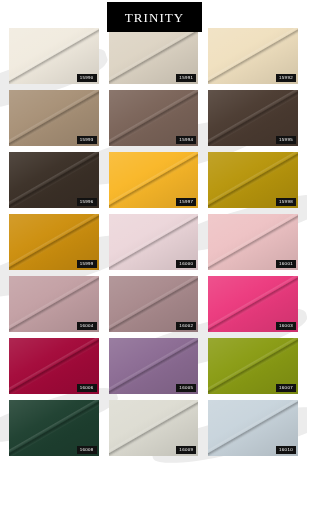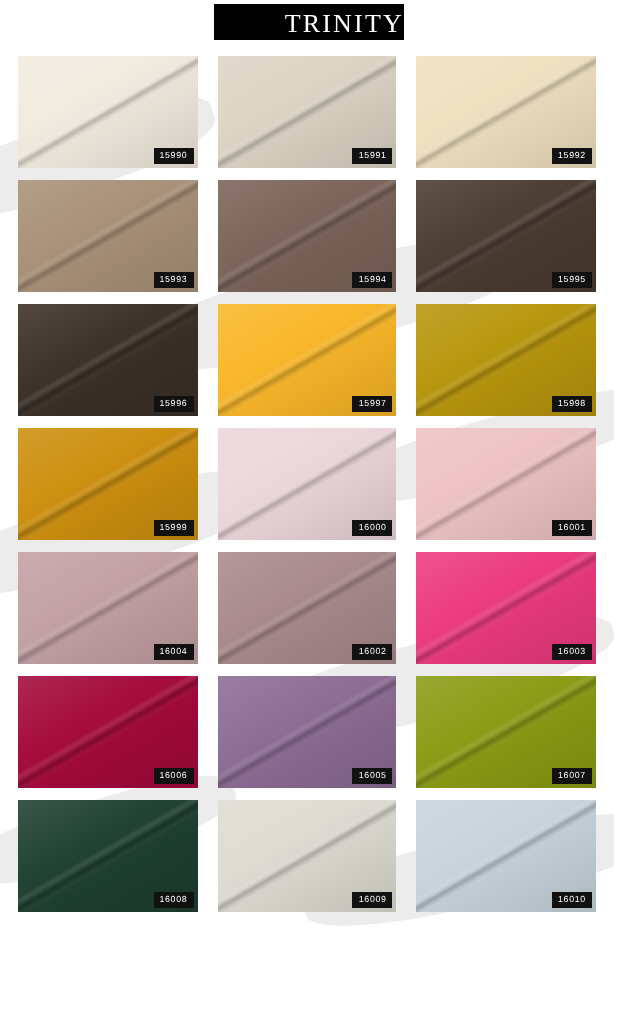--- a/index.html
+++ b/index.html
@@ -27,23 +27,23 @@
   .wm.c { left: -30px; top: 248px; width: 170px; height: 36px; transform: rotate(-16deg); border-radius: 42%; }
   .wm.d { left: 110px; top: 322px; width: 200px; height: 38px; transform: rotate(-15deg); border-radius: 45%; }
   .wm.e { left: -20px; top: 400px; width: 140px; height: 30px; transform: rotate(-17deg); border-radius: 40%; }
   .wm.f { left: 150px; top: 418px; width: 180px; height: 34px; transform: rotate(-13deg); border-radius: 42%; }
   .wm.g { left: 170px; top: 208px; width: 160px; height: 30px; transform: rotate(-16deg); border-radius: 40%; }
 
   
   #banner {
     position: absolute;
     left: 107px; top: 2px;
-    width: 95px; height: 18px;
+    width: 95px; height: 30px;
     background: #000000;
-    display: flex; align-items: center; justify-content: flex-end;
+    display: flex; align-items: center; justify-content: center;
     z-index: 3;
   }
   #banner-title {
     color: #ffffff;
     font-family: "Liberation Serif", serif;
     font-size: 13px;
     letter-spacing: 1.1px;
     line-height: 1;
   }
 

